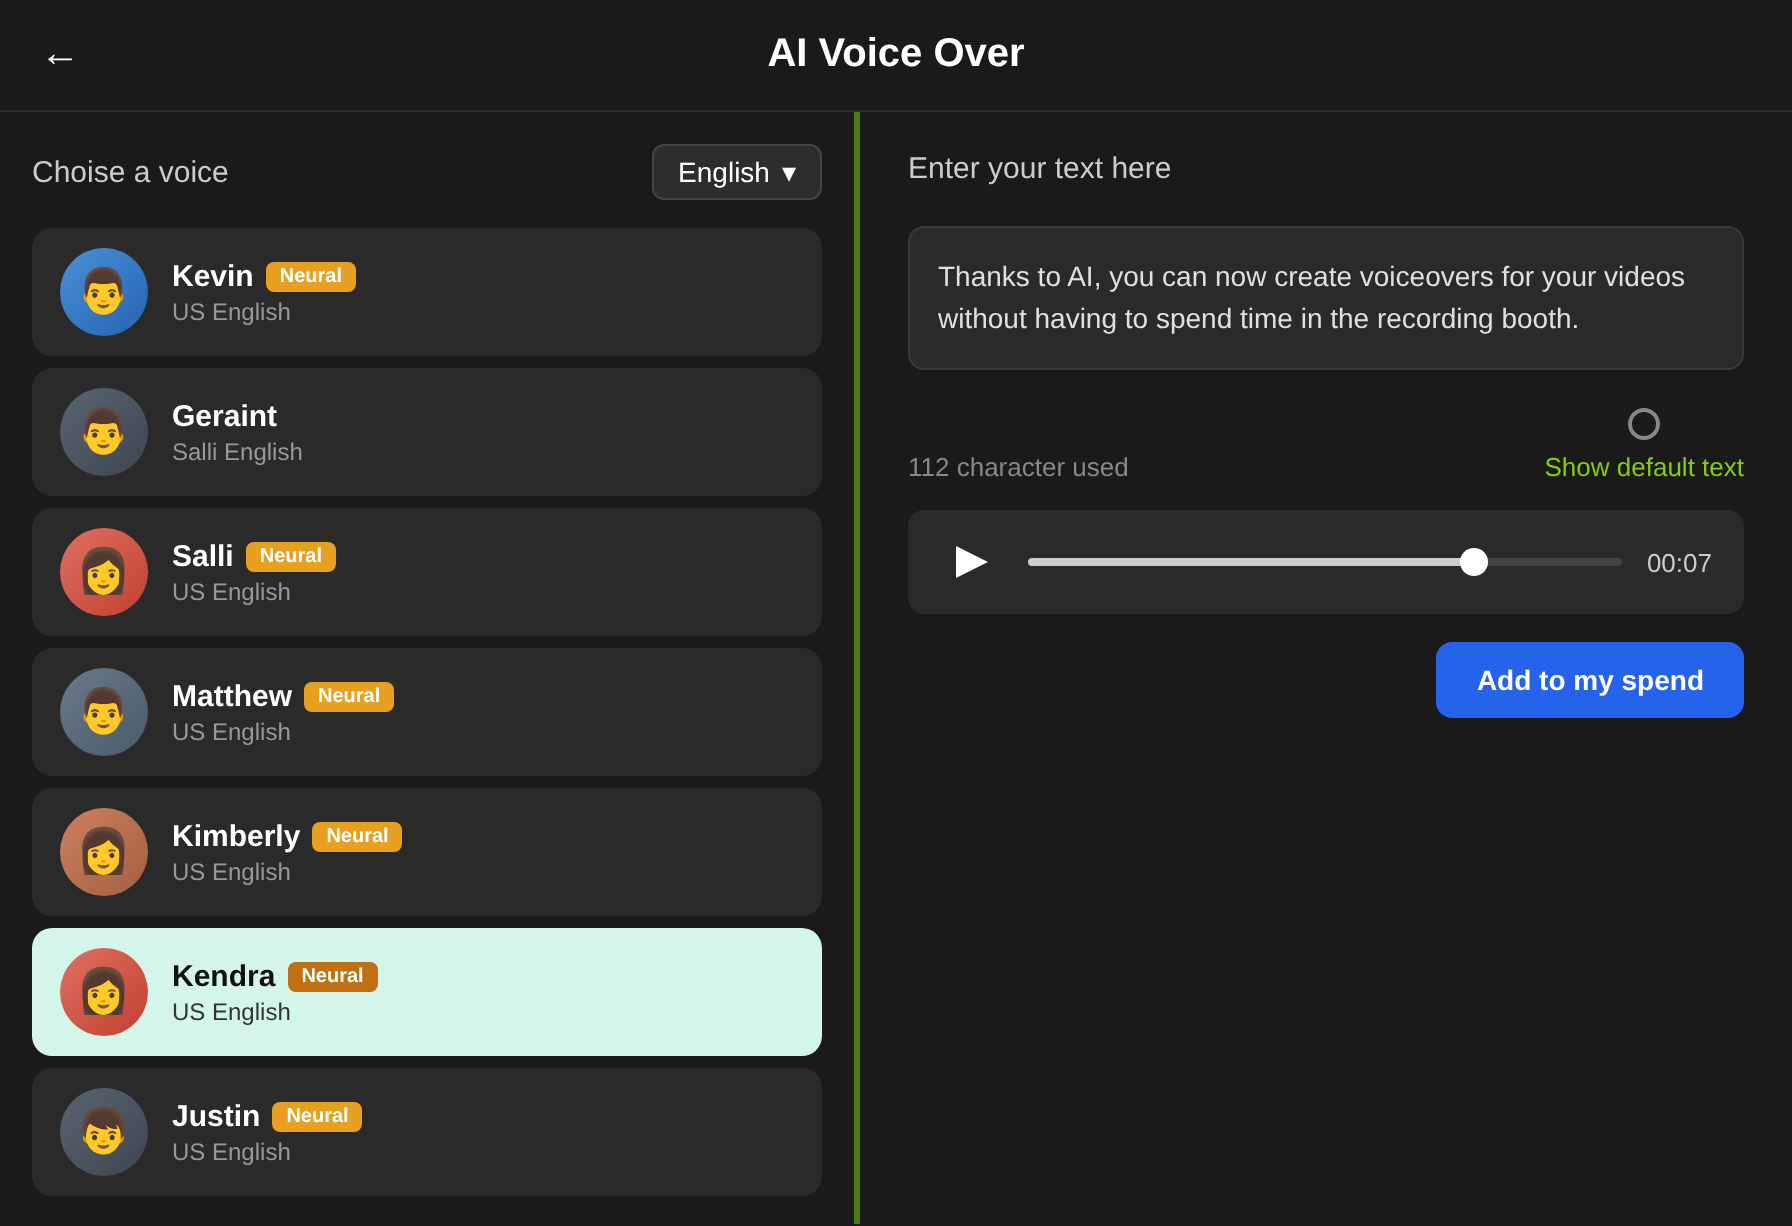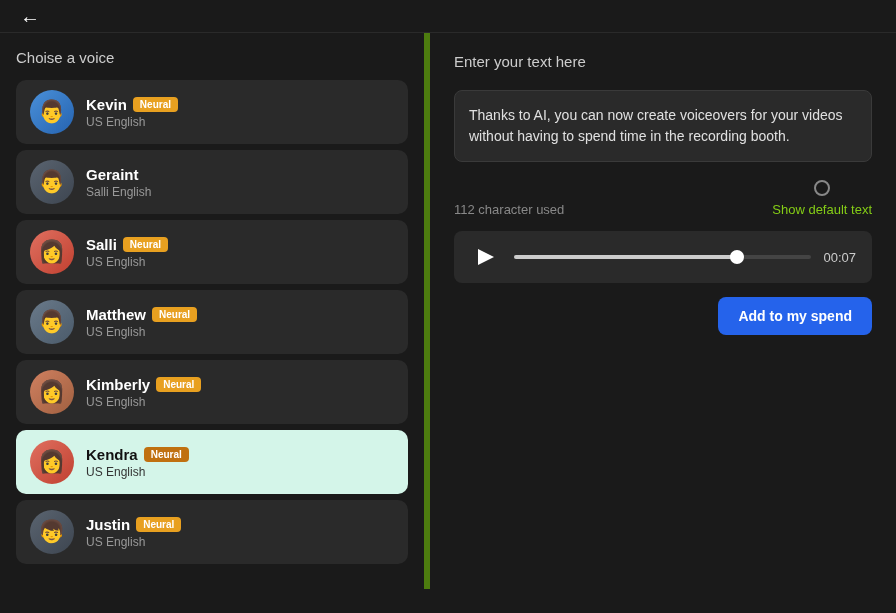--- a/index.html
+++ b/index.html
@@ -35,21 +35,21 @@
       font-weight: 600;
     }
     .main-content {
       display: flex;
       height: calc(613px - 57px);
     }
     
     .left-panel {
       width: 430px;
       padding: 16px;
-      border-right: 6px solid #4d7c0f;
+      border-right: 3px solid #4d7c0f;
       overflow-y: auto;
     }
     .left-panel::-webkit-scrollbar { width: 4px; }
     .left-panel::-webkit-scrollbar-thumb { background: #444; border-radius: 2px; }
     .panel-header {
       display: flex;
       align-items: center;
       justify-content: space-between;
       margin-bottom: 14px;
     }
@@ -258,27 +258,32 @@
     
     .face { font-size: 22px; line-height: 44px; text-align: center; }
   </style>
 </head>
 <body>
 
 <div class="header">
   <button class="back-btn">
     <span>←</span>
   </button>
+  <span class="header-title">AI Voice Over</span>
 </div>
 
 <div class="main-content">
 
   <div class="left-panel">
     <div class="panel-header">
       <span class="choose-voice-label">Choise a voice</span>
+      <div class="lang-dropdown">
+        <span>English</span>
+        <span>▾</span>
+      </div>
     </div>
 
     <div class="voice-list" id="voice-list">
 
     <div class="voice-item">
           <div class="avatar avatar-kevin">
             <span class="face">👨</span>
           </div>
           <div class="voice-info">
             <div class="voice-name-row">

